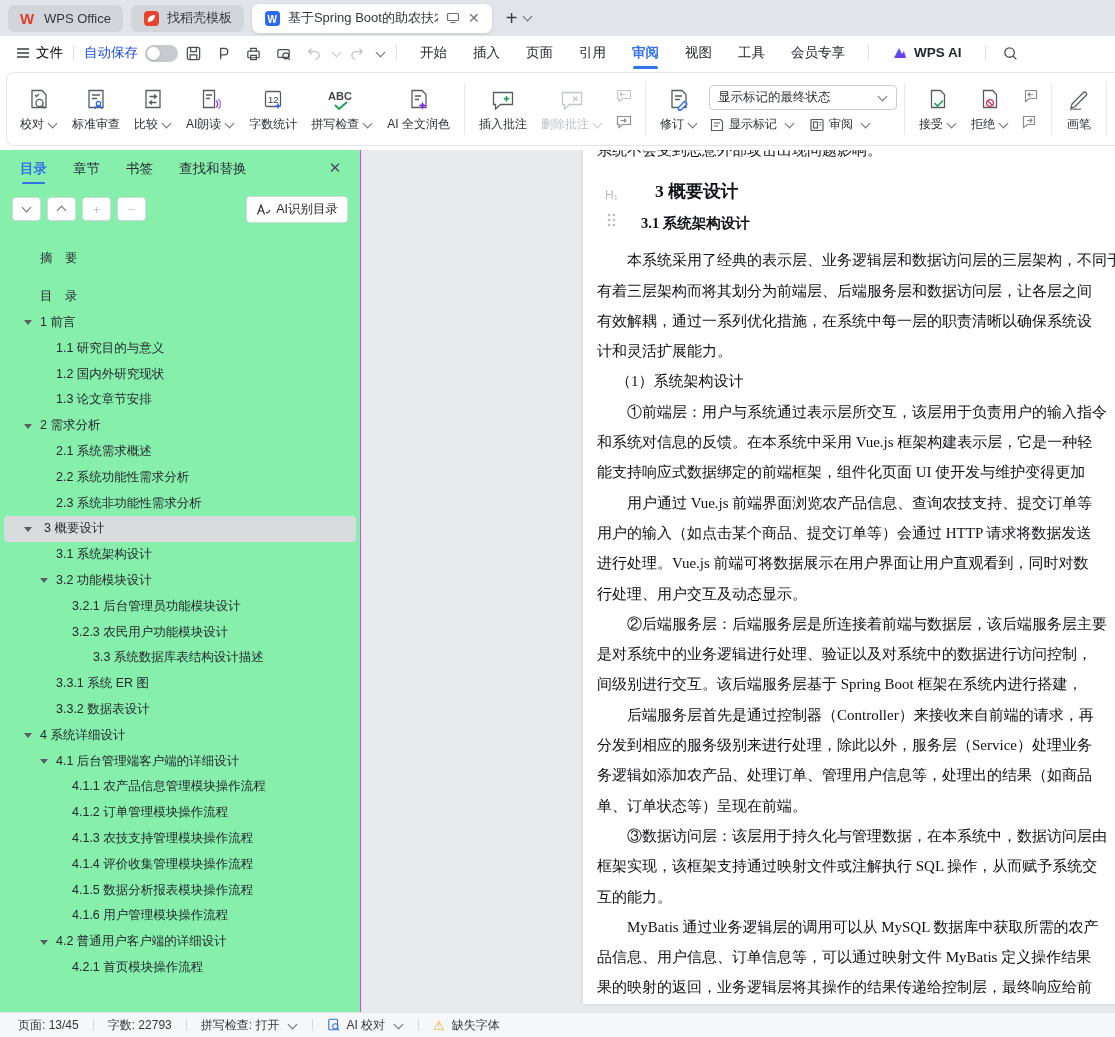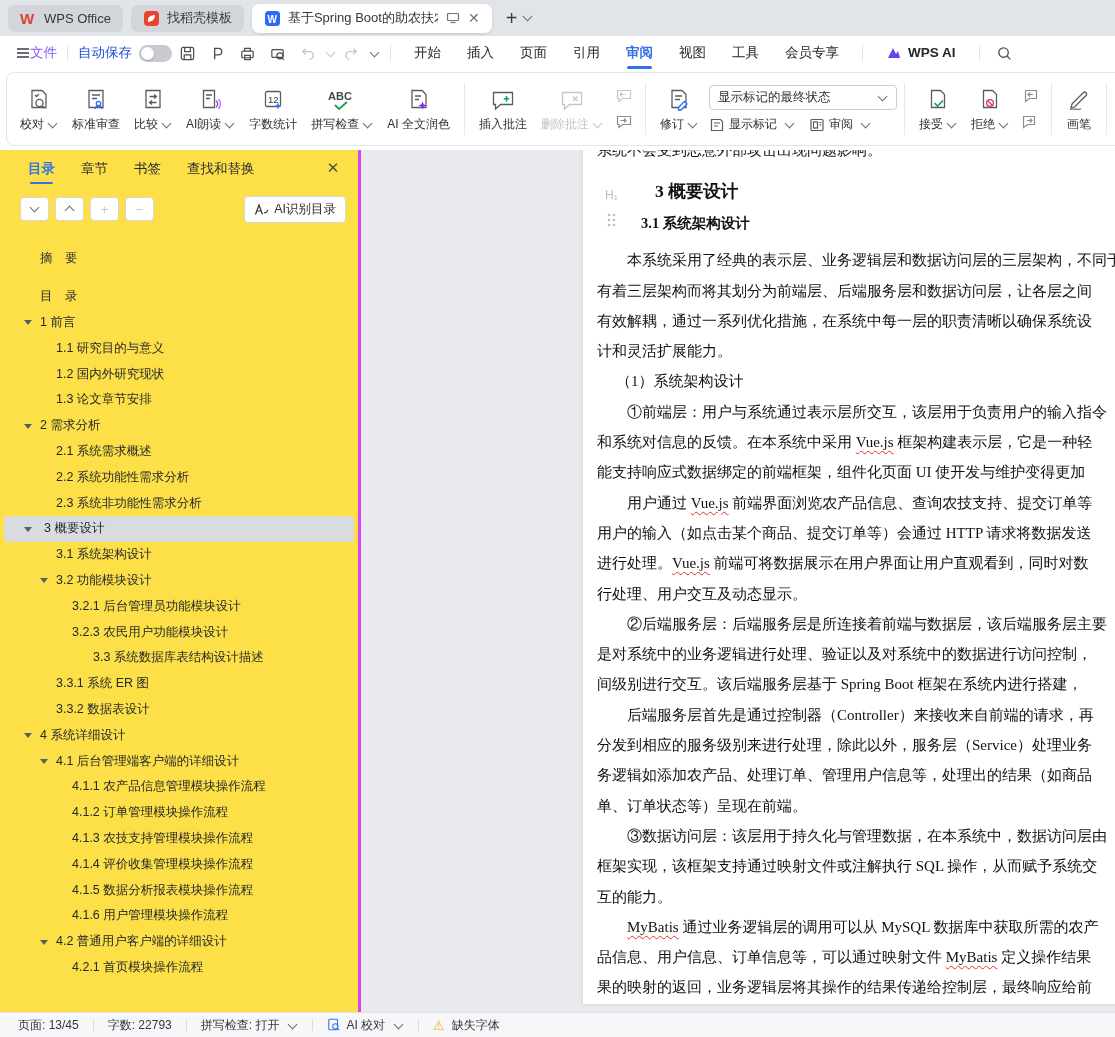--- a/index.html
+++ b/index.html
@@ -12,21 +12,21 @@
   #tabbar{position:absolute;left:0;top:0;width:100%;height:36px;background:#e1e4e8;display:flex;align-items:center;padding-left:8px;box-sizing:border-box;}
   .tab{height:27px;border-radius:7px;background:#d2d6db;display:flex;align-items:center;padding:0 12px;margin-right:8px;font-size:13px;color:#33373d;}
   .tab.active{background:#ffffff;box-shadow:0 1px 3px rgba(0,0,0,.12);height:29px;max-width:235px;}
   .tab .tlogo{width:17px;height:17px;margin-right:7px;flex:0 0 auto;}
   .tab .tname{white-space:nowrap;overflow:hidden;max-width:150px;}
   .ticon{margin-left:8px;color:#6f7379;display:flex;align-items:center;}
   .tplus{font-size:20px;color:#3a3e44;margin:0 2px 0 6px;line-height:1;}
   
   #menubar{position:absolute;left:0;top:36px;width:100%;height:34px;background:#fff;display:flex;align-items:center;font-size:13.5px;}
   .mb-sep{width:1px;height:16px;background:#e0e2e5;margin:0 10px;}
-  #hamburger{display:flex;align-items:center;margin-left:16px;color:#8b5cf6;}
+  #hamburger{display:flex;align-items:center;gap:6px;margin-left:16px;color:#000000;}
   .mi{display:flex;align-items:center;justify-content:center;width:26px;height:24px;margin:0 2px;border-radius:4px;}
   .mitem{padding:0 13px;height:34px;line-height:34px;position:relative;color:#24272c;}
   .mitem.active{color:#3373e8;font-weight:bold;}
   .mitem.active::after{content:"";position:absolute;left:14px;right:14px;bottom:1px;height:3px;border-radius:2px;background:#3373e8;}
   #autosave{display:flex;align-items:center;gap:7px;color:#1d4ed8;}
   .toggle{width:33px;height:17px;border-radius:9px;background:#c7cace;position:relative;}
   .toggle .knob{position:absolute;left:2px;top:2px;width:13px;height:13px;border-radius:50%;background:#fff;box-shadow:0 1px 2px rgba(0,0,0,.2);}
   
   #ribbon{position:absolute;left:0;top:70px;width:100%;height:80px;background:#fff;}
   #ribbonpanel{position:absolute;left:6px;right:-10px;top:2px;bottom:4px;border:1px solid #e3e5e8;border-radius:8px;background:#fff;
@@ -37,21 +37,21 @@
   .rbtn.dis{color:#bfc2c6;}
   .rlab{display:flex;align-items:center;}
   .rcol{display:flex;flex-direction:column;gap:6px;margin:0 2px;}
   .rmini{display:flex;align-items:center;justify-content:center;width:24px;height:20px;border-radius:4px;}
   .rcol2{display:flex;flex-direction:column;gap:6px;margin-left:4px;}
   .rsel{width:188px;height:25px;border:1px solid #c9ccd1;border-radius:4px;display:flex;align-items:center;justify-content:space-between;
         padding:0 8px;font-size:12.5px;color:#2b2e33;background:#fff;box-sizing:border-box;}
   .rrow{display:flex;align-items:center;gap:14px;font-size:12px;color:#2b2e33;}
   .rsmall{display:flex;align-items:center;gap:4px;}
   
-  #sidebar{position:absolute;left:0;top:150px;width:361px;bottom:25px;background:#fde047;border-right:3px solid #d946ef;overflow:hidden;box-sizing:border-box;padding-left:8px;}
+  #sidebar{position:absolute;left:0;top:150px;width:361px;bottom:25px;background:#86efac;border-right:1px solid #d946ef;overflow:hidden;box-sizing:border-box;}
   #sbtabs{display:flex;align-items:center;height:37px;padding-left:20px;font-size:13.5px;position:relative;}
   .sbtab{margin-right:26px;position:relative;color:#2b2e33;height:37px;line-height:37px;}
   .sbtab.active{color:#3373e8;font-weight:bold;}
   .sbtab.active::after{content:"";position:absolute;left:2px;right:2px;bottom:3px;height:2.5px;background:#3373e8;border-radius:2px;}
   #sbclose{position:absolute;right:16px;top:9px;font-size:15px;color:#4a4e54;width:18px;height:18px;line-height:18px;text-align:center;}
   #sbtools{display:flex;align-items:center;height:44px;padding:0 12px;}
   .sqbtn{width:27px;height:22px;border:1px solid #d4d7db;border-radius:4px;background:#fff;display:flex;align-items:center;justify-content:center;margin-right:6px;color:#3a3e44;font-size:13px;}
   .sqbtn.dis{color:#c3c6ca;}
   .sqbtn .chev{margin:0 0 2px 0;}
   .sqbtn .chev.up{transform:rotate(-135deg);margin-top:4px;}
@@ -62,21 +62,21 @@
   .tocarrow{position:absolute;width:0;height:0;border-left:4.5px solid transparent;border-right:4.5px solid transparent;border-top:5.5px solid #5a5e64;margin-top:1px;}
   
   #docarea{position:absolute;left:361px;right:0;top:150px;bottom:25px;background:#e8eaed;overflow:hidden;}
   #page{position:absolute;left:222px;top:0;width:794px;height:854px;background:#fff;box-shadow:0 0 4px rgba(0,0,0,.12);overflow:hidden;}
   #dtext{position:absolute;left:0;right:0;top:-15px;font-family:"Liberation Serif","DejaVu Serif",serif;font-size:15px;color:#101114;}
   .dl{line-height:30.3px;white-space:nowrap;padding-left:14px;}
   .dl.ind{text-indent:30px;}
   .dl.p1{text-indent:19px;}
   .dl.h1{font-size:17.5px;font-weight:bold;padding-left:72px;line-height:26px;margin:13px 0 7px;position:relative;}
   .dl.h2{font-size:14.5px;font-weight:bold;padding-left:58px;line-height:24px;margin:2px 0 10px;}
-  .sq{text-decoration:underline;text-decoration-style:wavy;text-decoration-color:#e03131;text-decoration-thickness:1px;text-underline-offset:3px;}
+  .sq{text-decoration-style:wavy;text-decoration-color:#e03131;text-decoration-thickness:1px;text-underline-offset:3px;}
   #h1marker{position:absolute;left:22px;top:4px;display:flex;align-items:center;gap:5px;font-family:"Liberation Sans",sans-serif;font-weight:normal;flex-direction:column;}
   #h1marker .h1t{font-size:12px;color:#b9bcc0;}
   
   #statusbar{position:absolute;left:0;bottom:0;width:100%;height:25px;background:#f6f7f8;border-top:1px solid #e2e4e7;
              display:flex;align-items:center;font-size:12px;color:#33373d;padding-left:18px;box-sizing:border-box;}
   .st-sep{width:1px;height:12px;background:#d9dcdf;margin:0 14px;}
   .stitem{display:flex;align-items:center;gap:5px;}
   .warn{color:#f5a623;font-size:13px;margin-right:2px;}
   svg{display:block;}
 </style>

